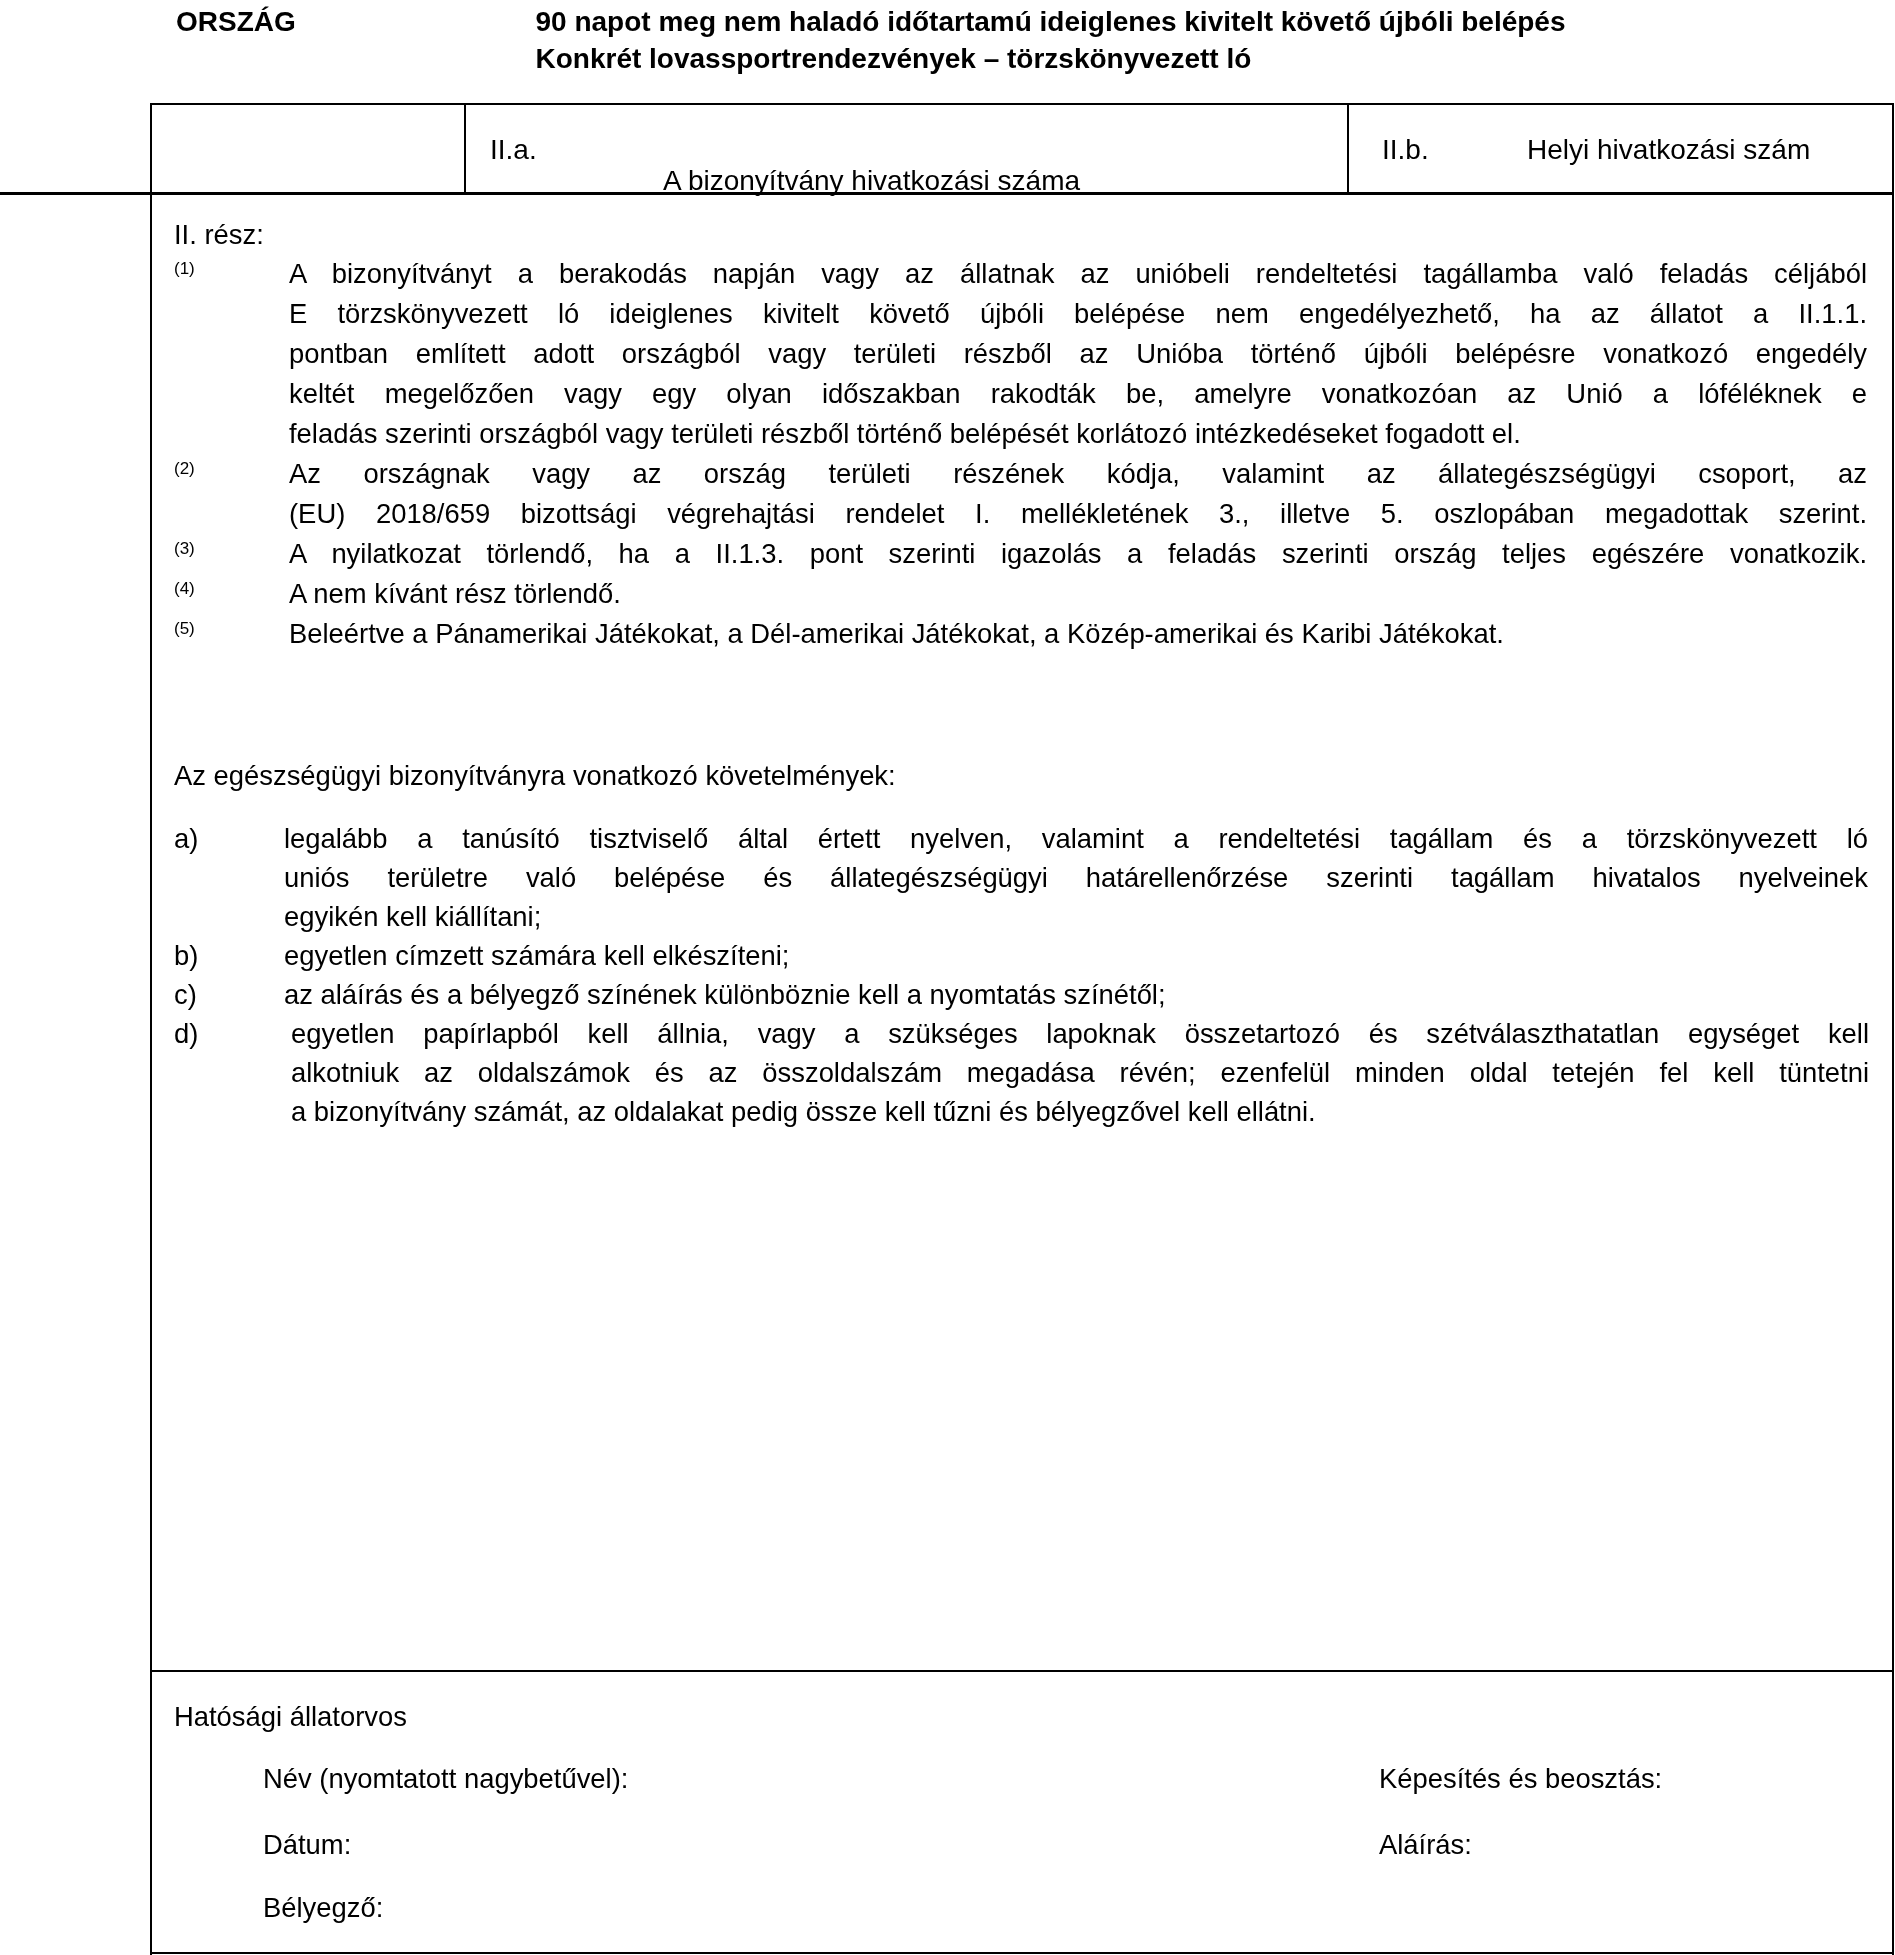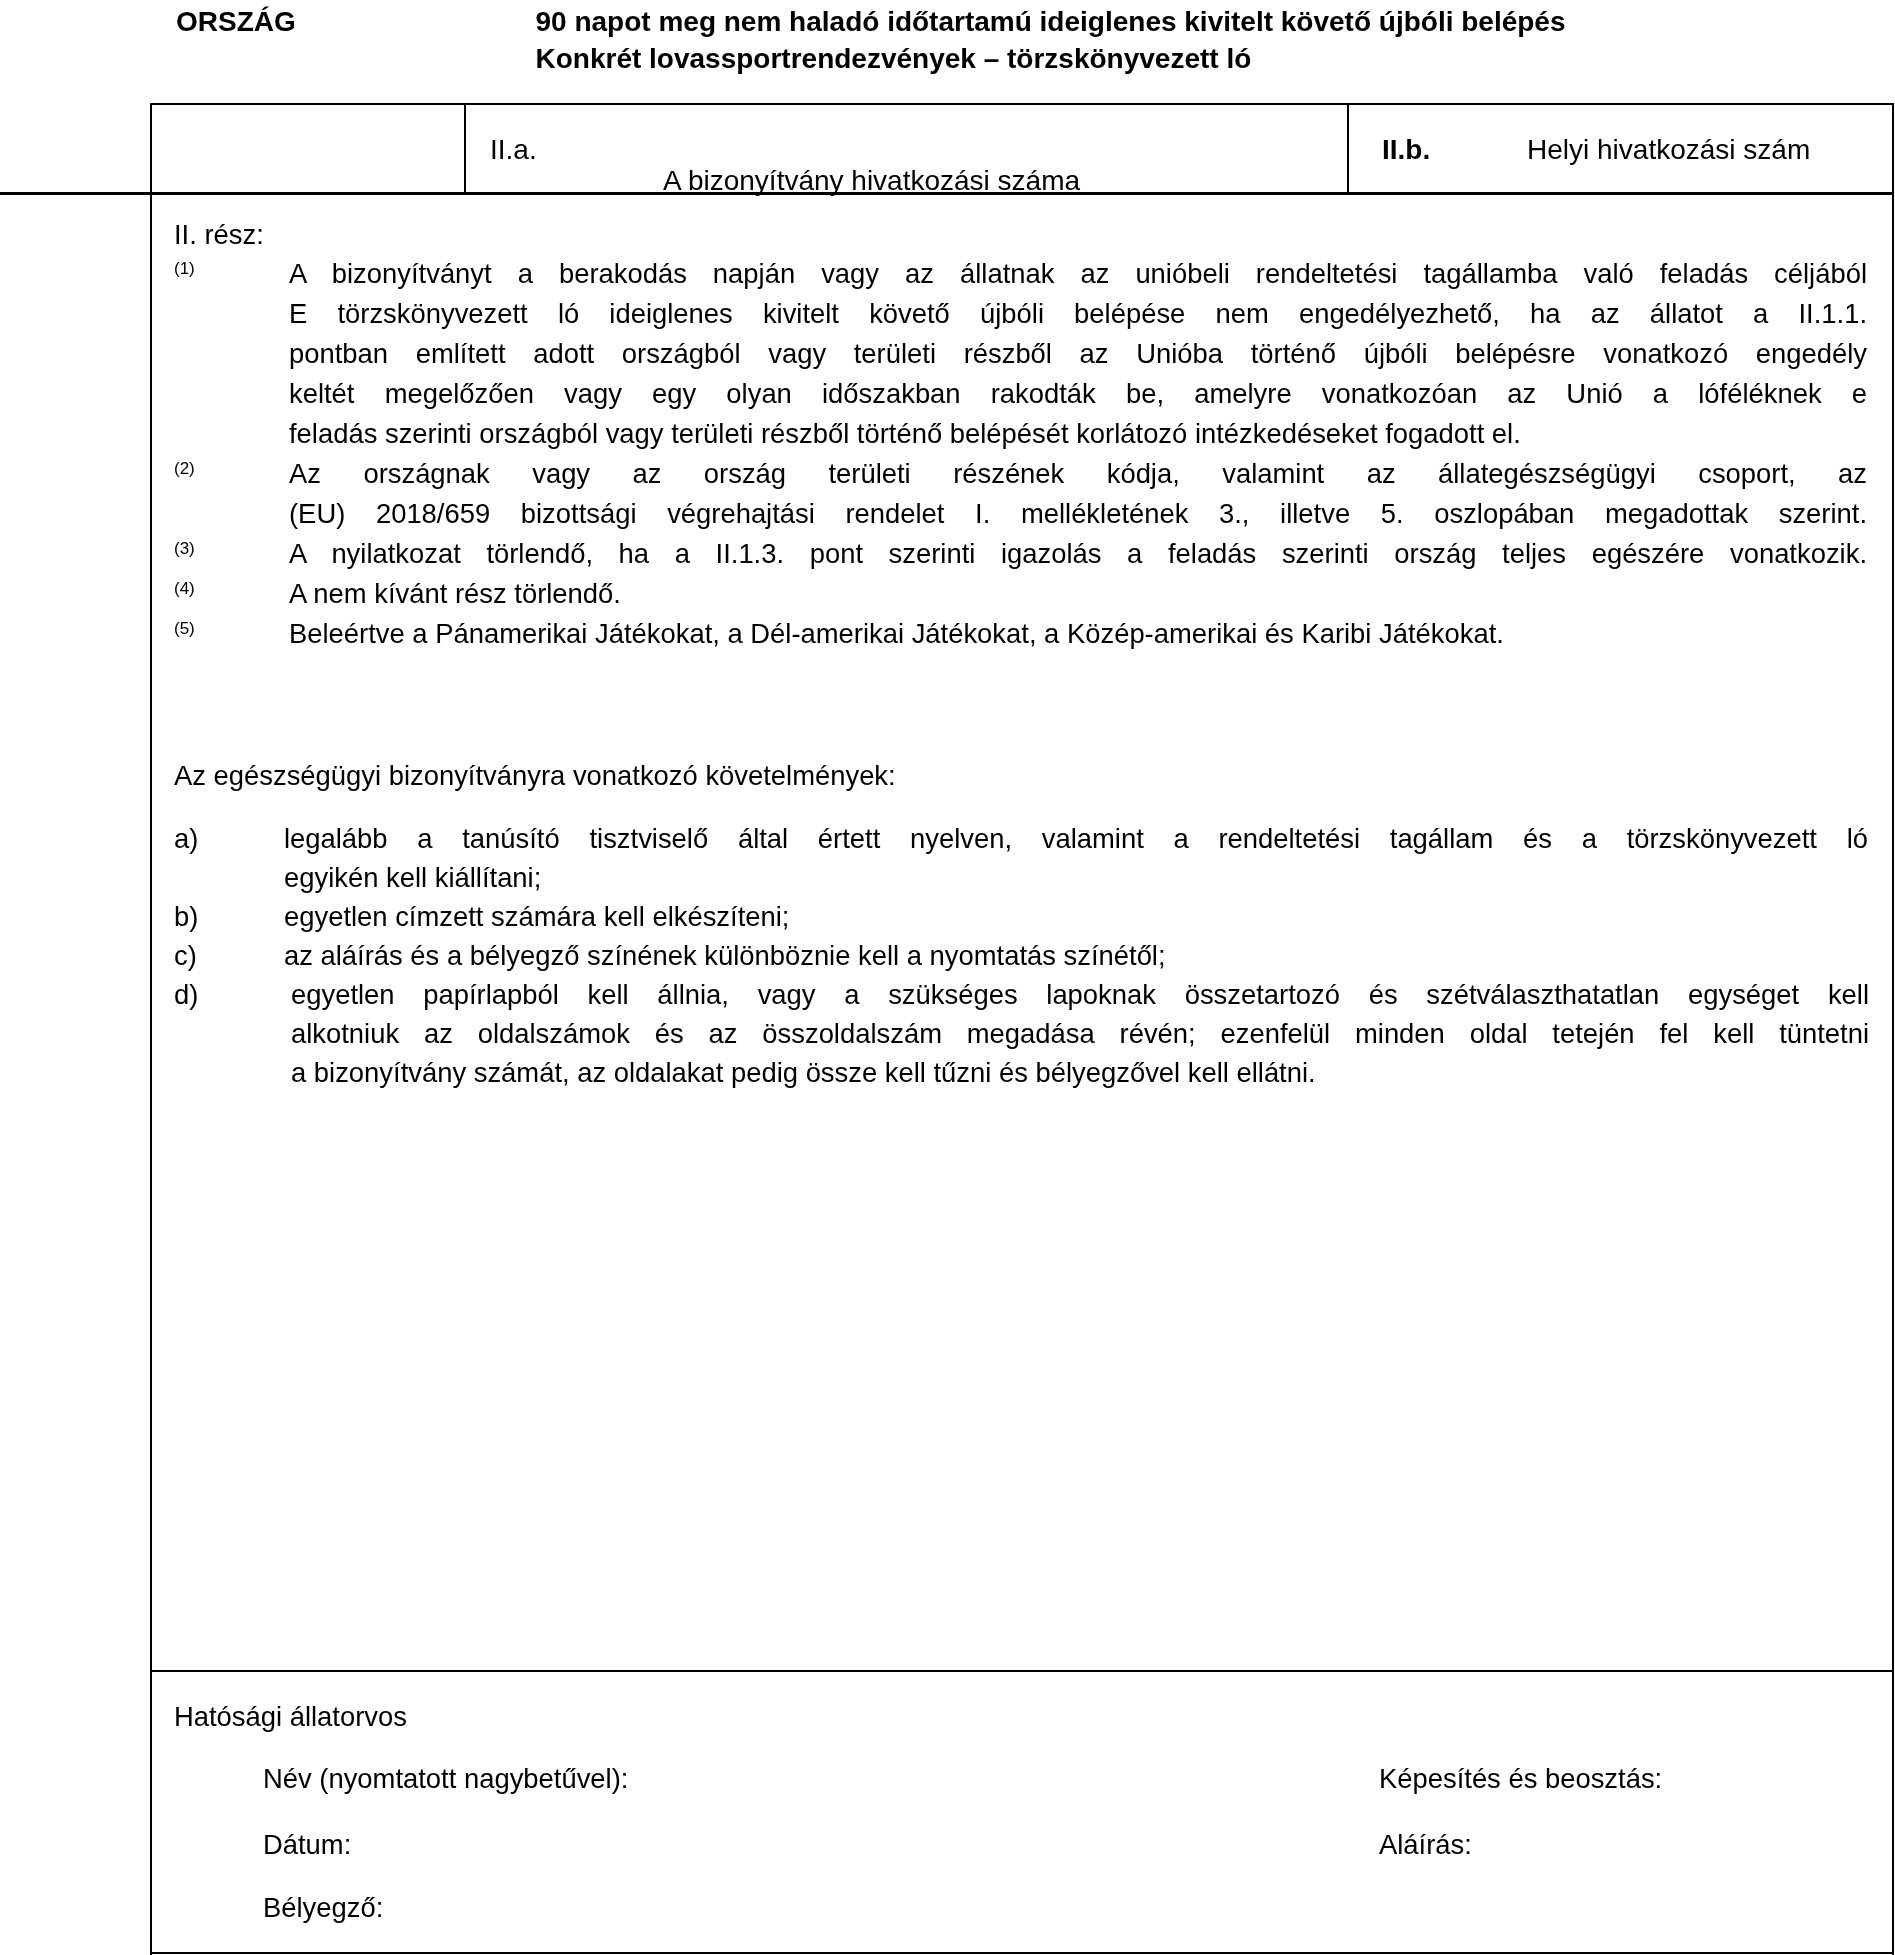--- a/index.html
+++ b/index.html
@@ -65,21 +65,21 @@
 <div class="hline" style="left:0px; top:192px; width:1894px; height:3px;"></div>
 <div class="vline" style="left:150px; top:103px; width:1.5px; height:1852px;"></div>
 <div class="vline" style="left:1892px; top:103px; width:1.5px; height:1852px;"></div>
 <div class="vline" style="left:464px; top:103px; width:1.5px; height:90px;"></div>
 <div class="vline" style="left:1347px; top:103px; width:1.5px; height:90px;"></div>
 <div class="hline" style="left:150px; top:1670px; width:1744px; height:2.2px;"></div>
 <div class="hline" style="left:150px; top:1952px; width:1744px; height:2.2px;"></div>
 
 <div class="hdr" style="left:490px;">II.a.</div>
 <div class="hdr" style="left:663px;margin-top:31px;">A bizonyítvány hivatkozási száma</div>
-<div class="hdr" style="left:1382px;font-weight:bold;">II.b.</div>
+<div class="hdr" style="left:1382px;">II.b.</div>
 <div class="hdr" style="left:1527px;">Helyi hivatkozási szám</div>
 
 <div class="section-title">II. rész:</div>
 <div class="fn-block" id="footnotes">
     <div class="fn-item">
       <div class="fn-num">(1)</div>
       <div class="fn-lines">
         <div class="line j">A bizonyítványt a berakodás napján vagy az állatnak az unióbeli rendeltetési tagállamba való feladás céljából</div>
         <div class="line j">E törzskönyvezett ló ideiglenes kivitelt követő újbóli belépése nem engedélyezhető, ha az állatot a II.1.1.</div>
         <div class="line j">pontban említett adott országból vagy területi részből az Unióba történő újbóli belépésre vonatkozó engedély</div>
@@ -113,20 +113,21 @@
       </div>
     </div>
   </div>
 
 <div class="req-heading">Az egészségügyi bizonyítványra vonatkozó követelmények:</div>
 <div class="req-block" id="requirements">
     <div class="req-item">
       <div class="req-letter">a)</div>
       <div class="req-lines">
         <div class="line j">legalább a tanúsító tisztviselő által értett nyelven, valamint a rendeltetési tagállam és a törzskönyvezett ló</div>
+        <div class="line j">uniós területre való belépése és állategészségügyi határellenőrzése szerinti tagállam hivatalos nyelveinek</div>
         <div class="line">egyikén kell kiállítani;</div>
       </div>
     </div>
     <div class="req-item">
       <div class="req-letter">b)</div>
       <div class="req-lines">
         <div class="line">egyetlen címzett számára kell elkészíteni;</div>
       </div>
     </div>
     <div class="req-item">

